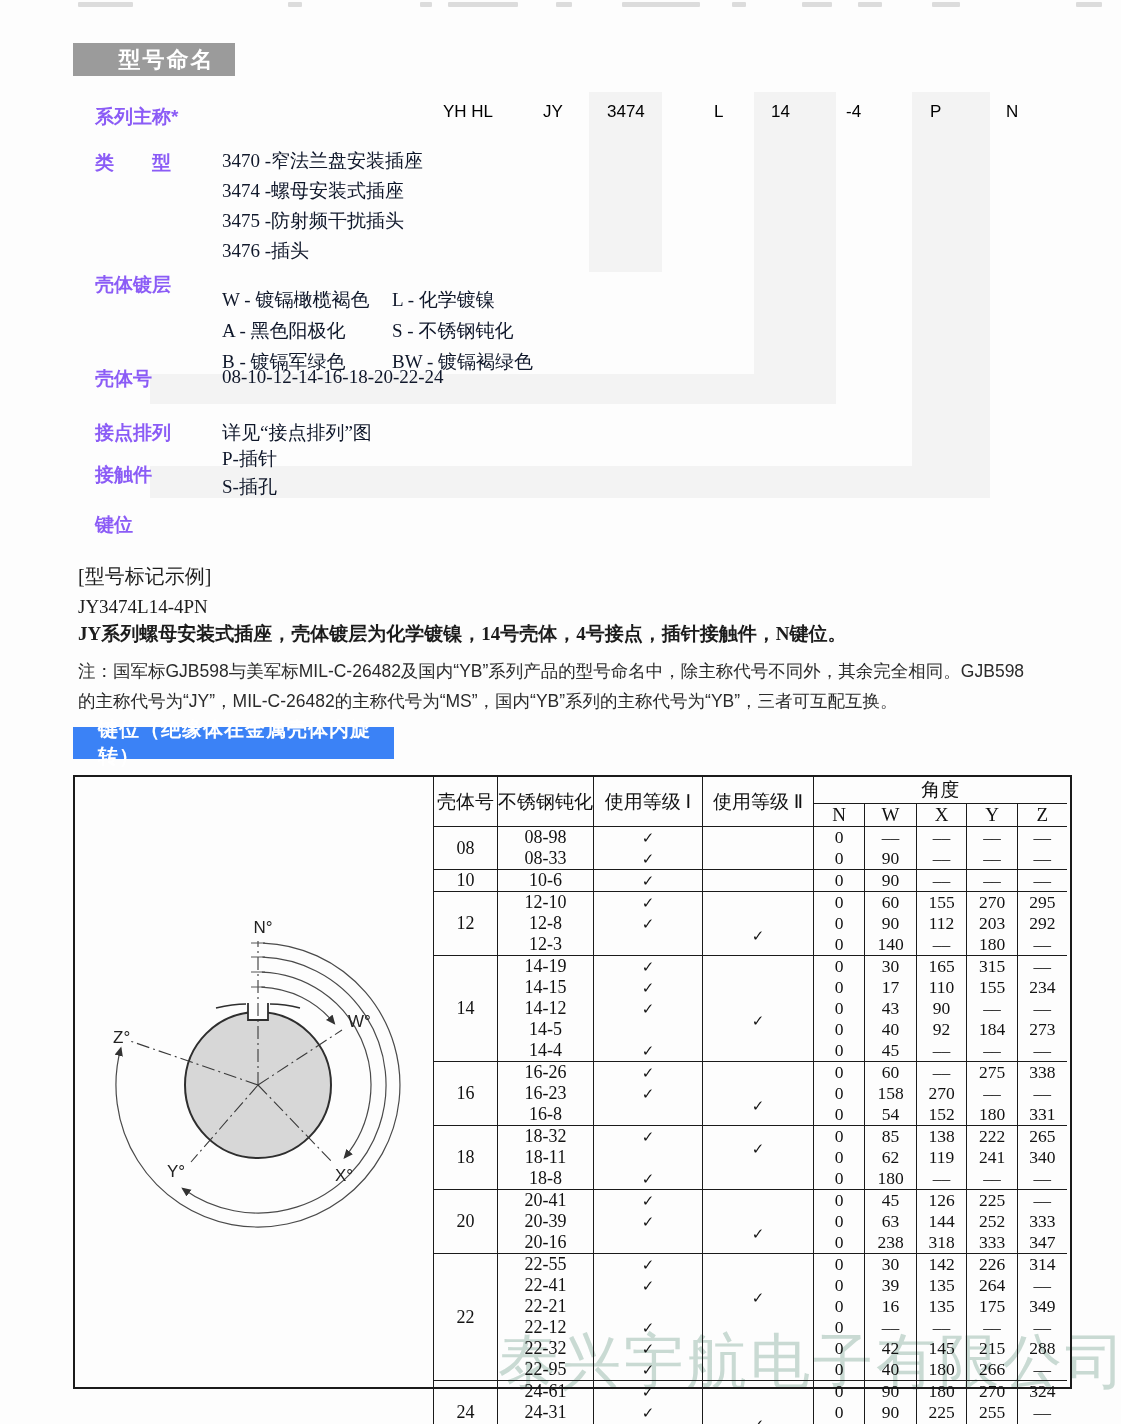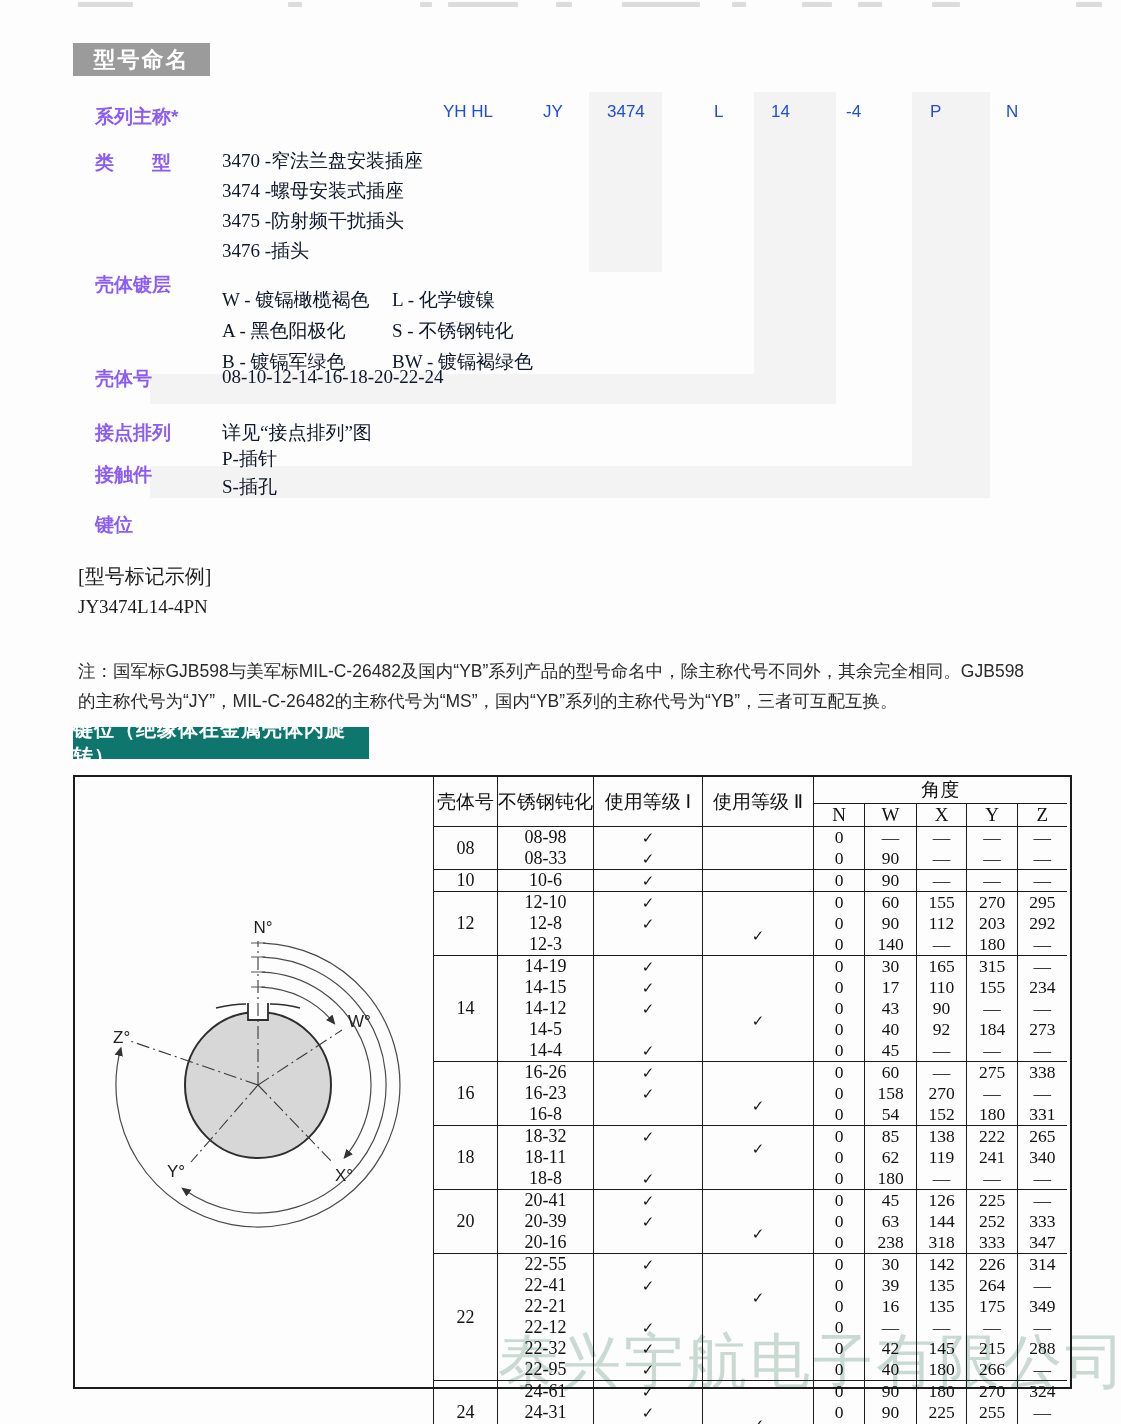--- a/index.html
+++ b/index.html
@@ -10,27 +10,27 @@
   .topcut span{position:absolute;top:2px;height:5px;background:#dcdcdc;border-radius:1px;}
   
   .wm-center{position:absolute;left:368px;top:545px;z-index:1;font-size:380px;line-height:1.1;
              font-weight:bold;letter-spacing:-55px;color:rgba(150,156,214,0.42);
              font-family:"Liberation Serif",serif;white-space:nowrap;pointer-events:none;}
   .wm-bottom{position:absolute;left:498px;top:1322px;z-index:1;font-size:60px;letter-spacing:3px;
              color:rgba(158,190,176,0.55);font-family:"Liberation Serif",serif;white-space:nowrap;}
   .z2{z-index:2;}
   
   .bar{position:absolute;background:#9b9b9b;color:#fff;font-family:Liberation Serif, serif;
-       font-weight:bold;display:flex;align-items:center;justify-content:center;letter-spacing:2px;}
+       font-weight:bold;display:flex;align-items:center;justify-content:center;letter-spacing:2px;padding-left:25px;}
   .bar1{left:73px;top:43px;width:137px;height:33px;font-size:22px;}
-  .bar2{left:73px;top:727px;width:296px;height:32px;font-size:20px;background:#0f766e;letter-spacing:1px;}
+  .bar2{left:73px;top:727px;width:296px;height:32px;font-size:20px;background:#3b82f6;letter-spacing:1px;}
   .abs{position:absolute;}
   .lbl{font-family:"Liberation Sans",sans-serif;font-weight:bold;font-size:19px;color:#8b5cf6;}
   .val{font-size:19px;color:#0f172a;}
-  .code{position:absolute;top:102px;font-family:"Liberation Sans",sans-serif;font-size:17px;color:#1d4ed8;}
+  .code{position:absolute;top:102px;font-family:"Liberation Sans",sans-serif;font-size:17px;color:#000000;}
   .tlist div{line-height:30px;}
   .prow{display:flex;line-height:31px;}
   .prow .pl{width:170px;}
   .ex-title{font-size:20px;}
   .ex-code{font-size:19px;font-family:"Liberation Serif",serif;text-align:right;}
   .ex-desc{font-size:19px;font-weight:600;}
   .note{font-family:"Liberation Sans",sans-serif;font-size:17.5px;color:#2b2b2b;line-height:30px;}
   
   .keybox{position:absolute;left:73px;top:775px;width:995px;height:610px;border:2px solid #1b1b1b;
           display:flex;z-index:2;background:transparent;}
@@ -118,20 +118,21 @@
   <div class="abs val z2" style="left:222px;top:420px;">详见“接点排列”图</div>
 
   <div class="abs lbl z2" style="left:95px;top:462px;">接触件</div>
   <div class="abs val z2" style="left:222px;top:446px;">P-插针</div>
   <div class="abs val z2" style="left:222px;top:474px;">S-插孔</div>
 
   <div class="abs lbl z2" style="left:95px;top:512px;">键位</div>
 
   <div class="abs ex-title z2" style="left:78px;top:563px;">[型号标记示例]</div>
   <div class="abs ex-code z2" style="left:78px;top:596px;">JY3474L14-4PN</div>
+  <div class="abs ex-desc z2" style="left:78px;top:621px;">JY系列螺母安装式插座，壳体镀层为化学镀镍，14号壳体，4号接点，插针接触件，N键位。</div>
 
   <div class="abs note z2" style="left:78px;top:656px;width:1010px;">
     <div>注：国军标GJB598与美军标MIL-C-26482及国内“YB”系列产品的型号命名中，除主称代号不同外，其余完全相同。GJB598</div>
     <div>的主称代号为“JY”，MIL-C-26482的主称代号为“MS”，国内“YB”系列的主称代号为“YB”，三者可互配互换。</div>
   </div>
 
   <div class="bar bar2 z2">
     <span>键位（绝缘体在金属壳体内旋转）</span>
   </div>
 

